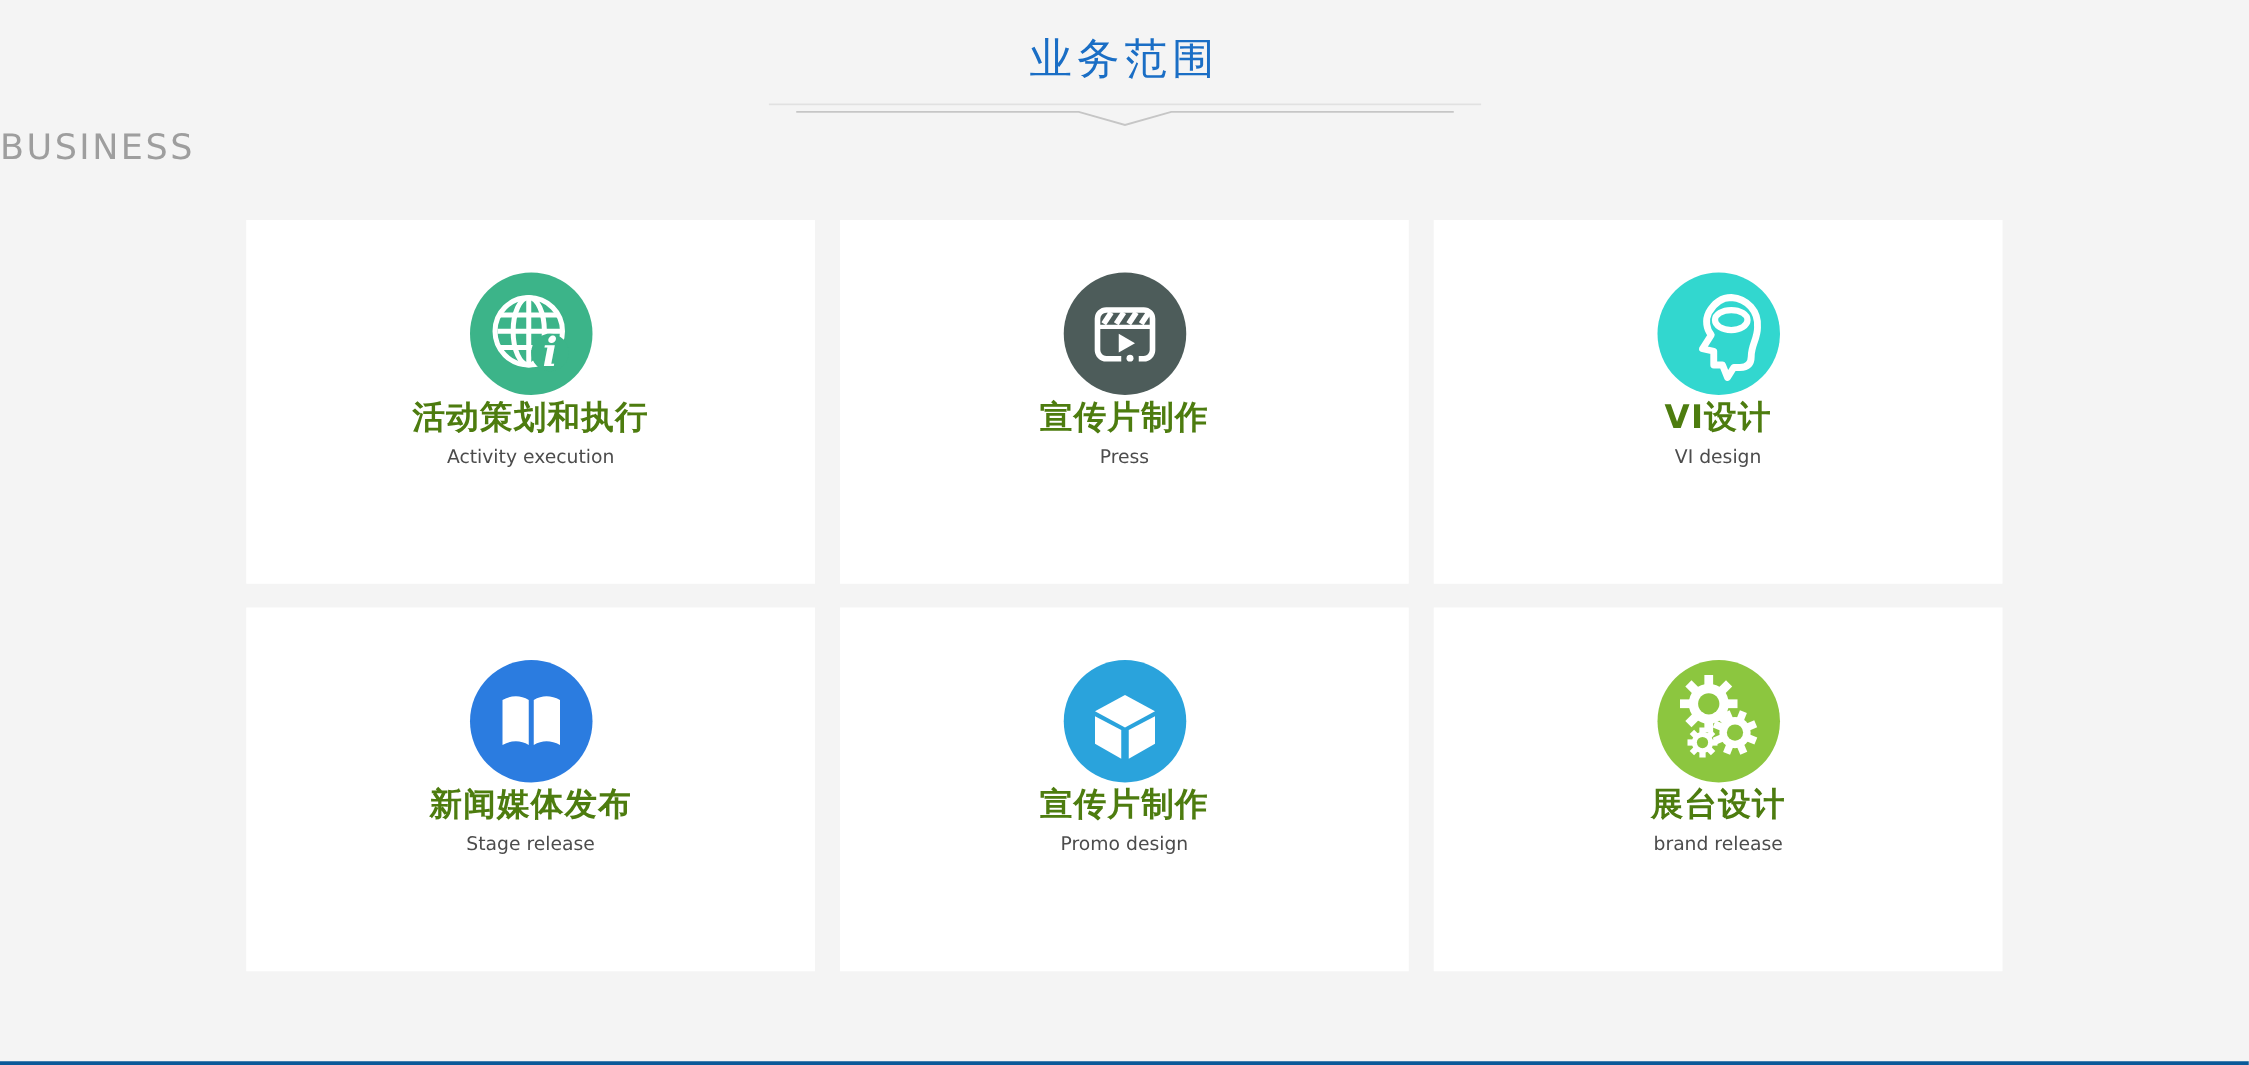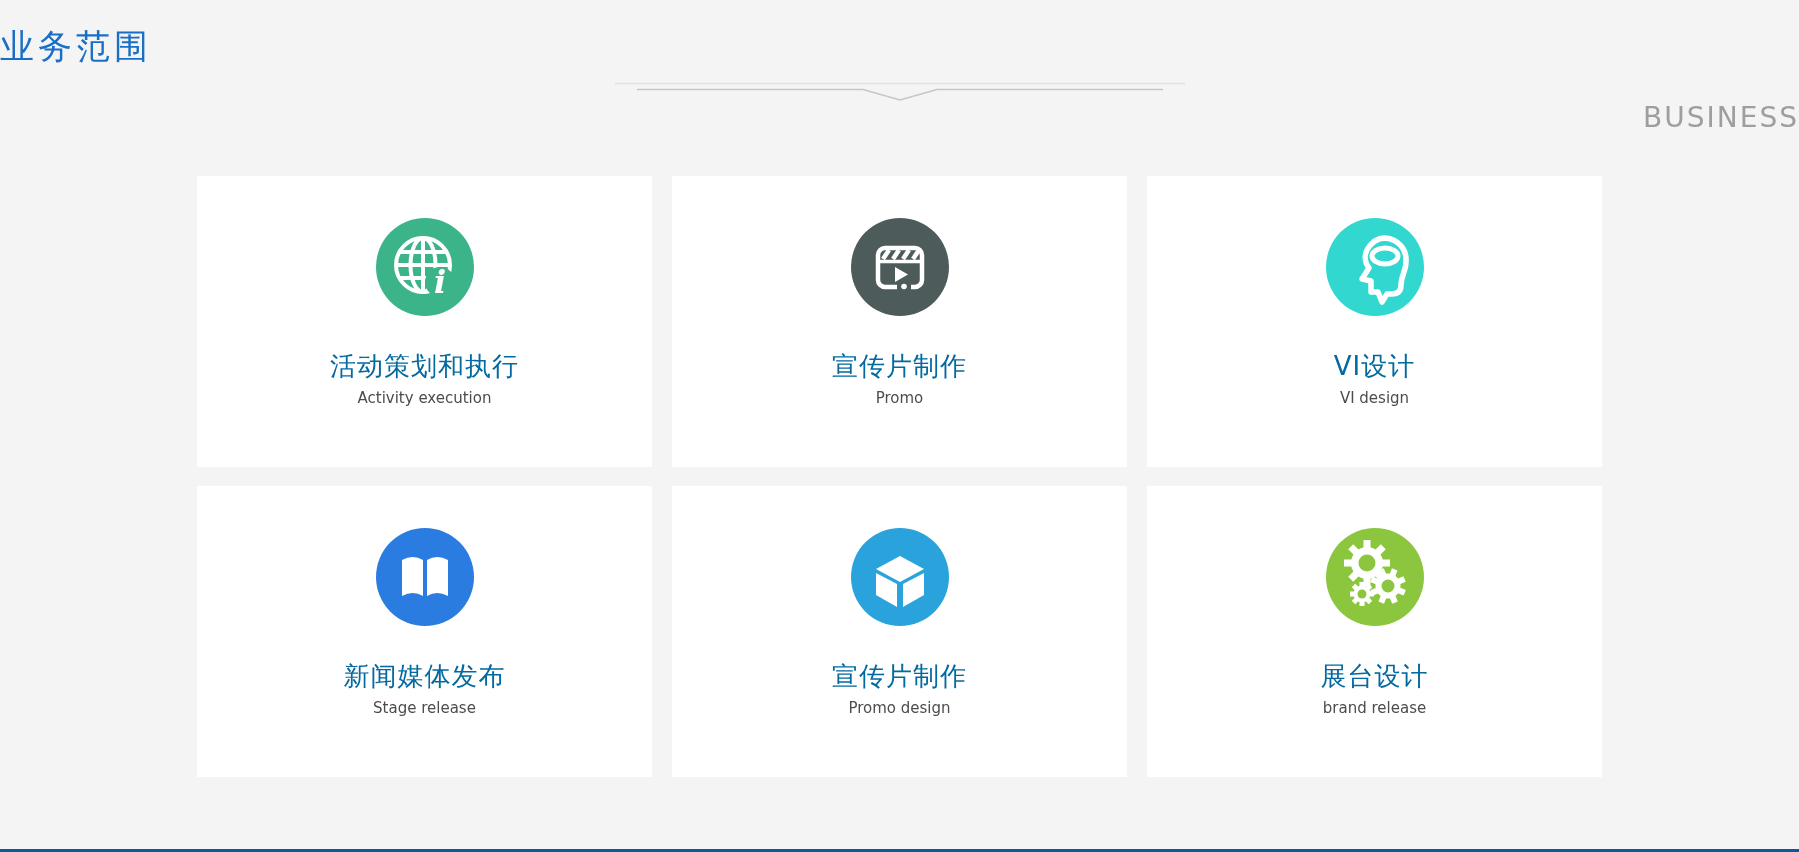--- a/index.html
+++ b/index.html
@@ -7,28 +7,29 @@
   body {
     background:#f4f4f4;
     font-family:"DejaVu Sans","Liberation Sans",sans-serif;
     overflow:hidden;
     position:relative;
   }
   .section { width:1799px; height:852px; position:relative; }
 
   .section-title {
     padding-top:24px;
+    text-align:center;
     font-size:34px;
     font-weight:500;
     letter-spacing:4px;
     color:#1a6ec5;
   }
   .divider-wrap { width:570px; margin:9px auto 0; height:26px; }
   .section-subtitle {
-    text-align:right;
+    text-align:left;
     font-size:28px;
     letter-spacing:2px;
     color:#9e9e9e;
     margin-top:-4px;
   }
 
   .grid {
     width:1405px;
     margin:42px auto 0;
     display:grid;
@@ -49,24 +50,23 @@
     border-radius:50%;
     display:flex; align-items:center; justify-content:center;
   }
   .c1 { background:#3cb489; }
   .c2 { background:#4d5c5a; }
   .c3 { background:#32d7cf; }
   .c4 { background:#2b7ce0; }
   .c5 { background:#2aa3dc; }
   .c6 { background:#8cc63f; }
   .card-title {
-    margin-top:33px;
     font-size:26px;
-    font-weight:normal;
-    color:#0369a1;
+    font-weight:bold;
+    color:#4d7c0f;
     letter-spacing:1px;
   }
   .card-subtitle {
     margin-top:5px;
     font-size:15px;
     color:#4c4c4c;
   }
   .bottom-bar {
     position:absolute;
     left:0; bottom:0;
@@ -122,21 +122,21 @@
             <path d="M42 41 L48 32"></path>
             <path d="M52 41 L58 32"></path>
             <path d="M62 41 L68 32"></path>
           </g>
           <polygon points="44,49 44,64 57,56.5" fill="#ffffff"></polygon>
           <path d="M46 69 H60" stroke="#4d5c5a" stroke-width="6"></path>
           <circle cx="53" cy="68.5" r="2.8" fill="#ffffff"></circle>
         </svg>
       </div>
       <h3 class="card-title">宣传片制作</h3>
-      <div class="card-subtitle">Promo</div>
+      <div class="card-subtitle">Press</div>
     </div>
 
     <div class="card">
       <div class="circle c3">
         <svg width="98" height="98" viewBox="0 0 98 98">
           <path d="M59 20
                    C 72 21, 81 31, 80 44
                    C 80 53, 75 58, 75 67
                    C 75 73, 72 76, 66 76
                    L 61 76 L 56 84 L 52 74 L 45 74

